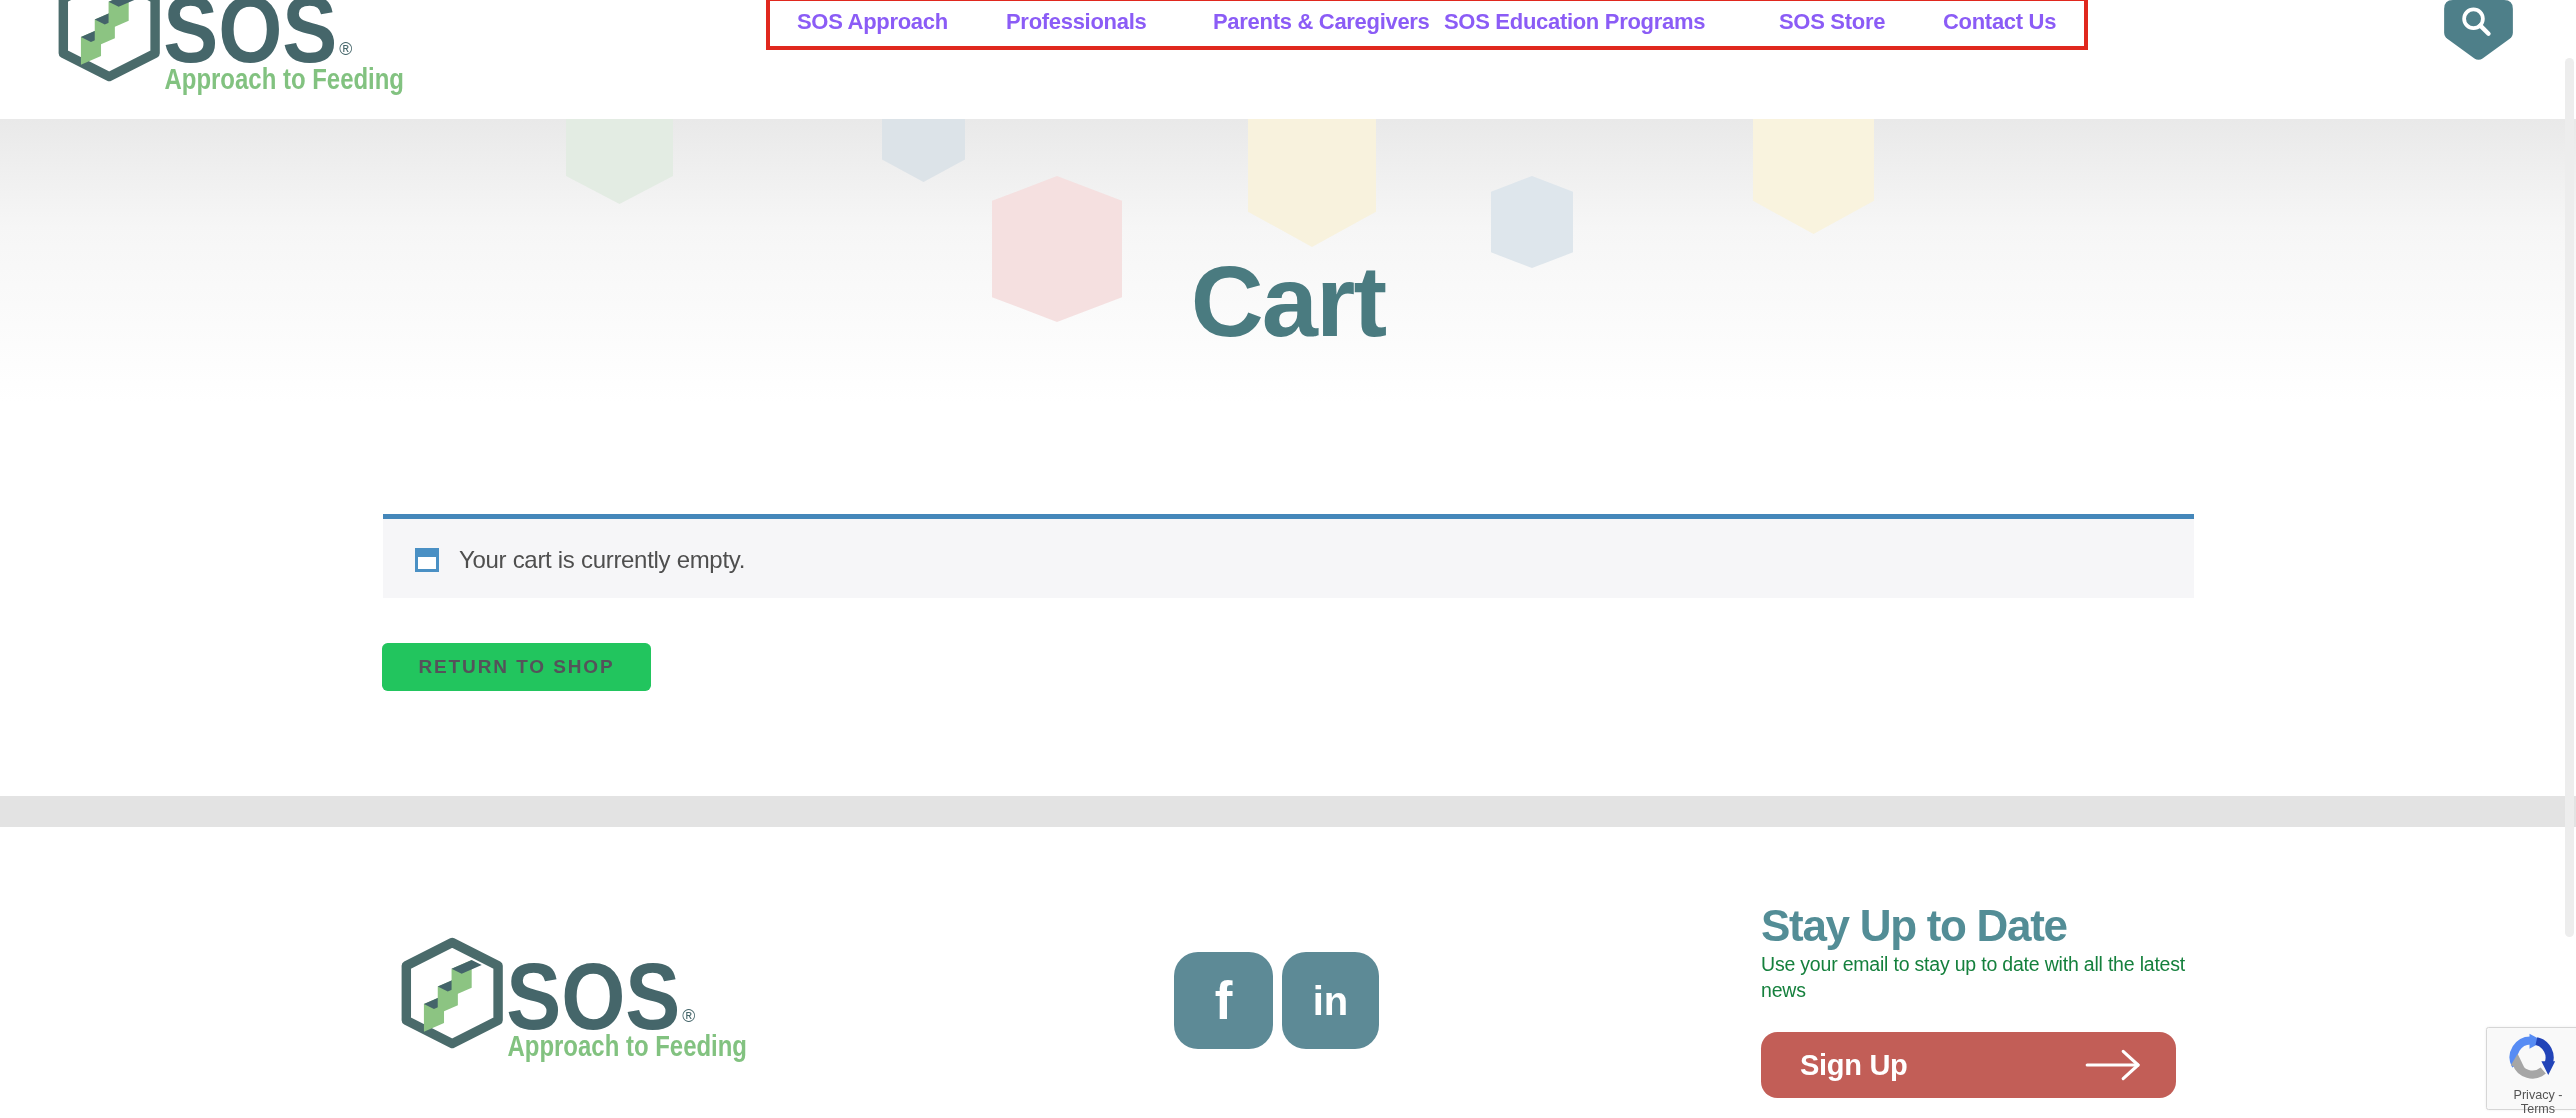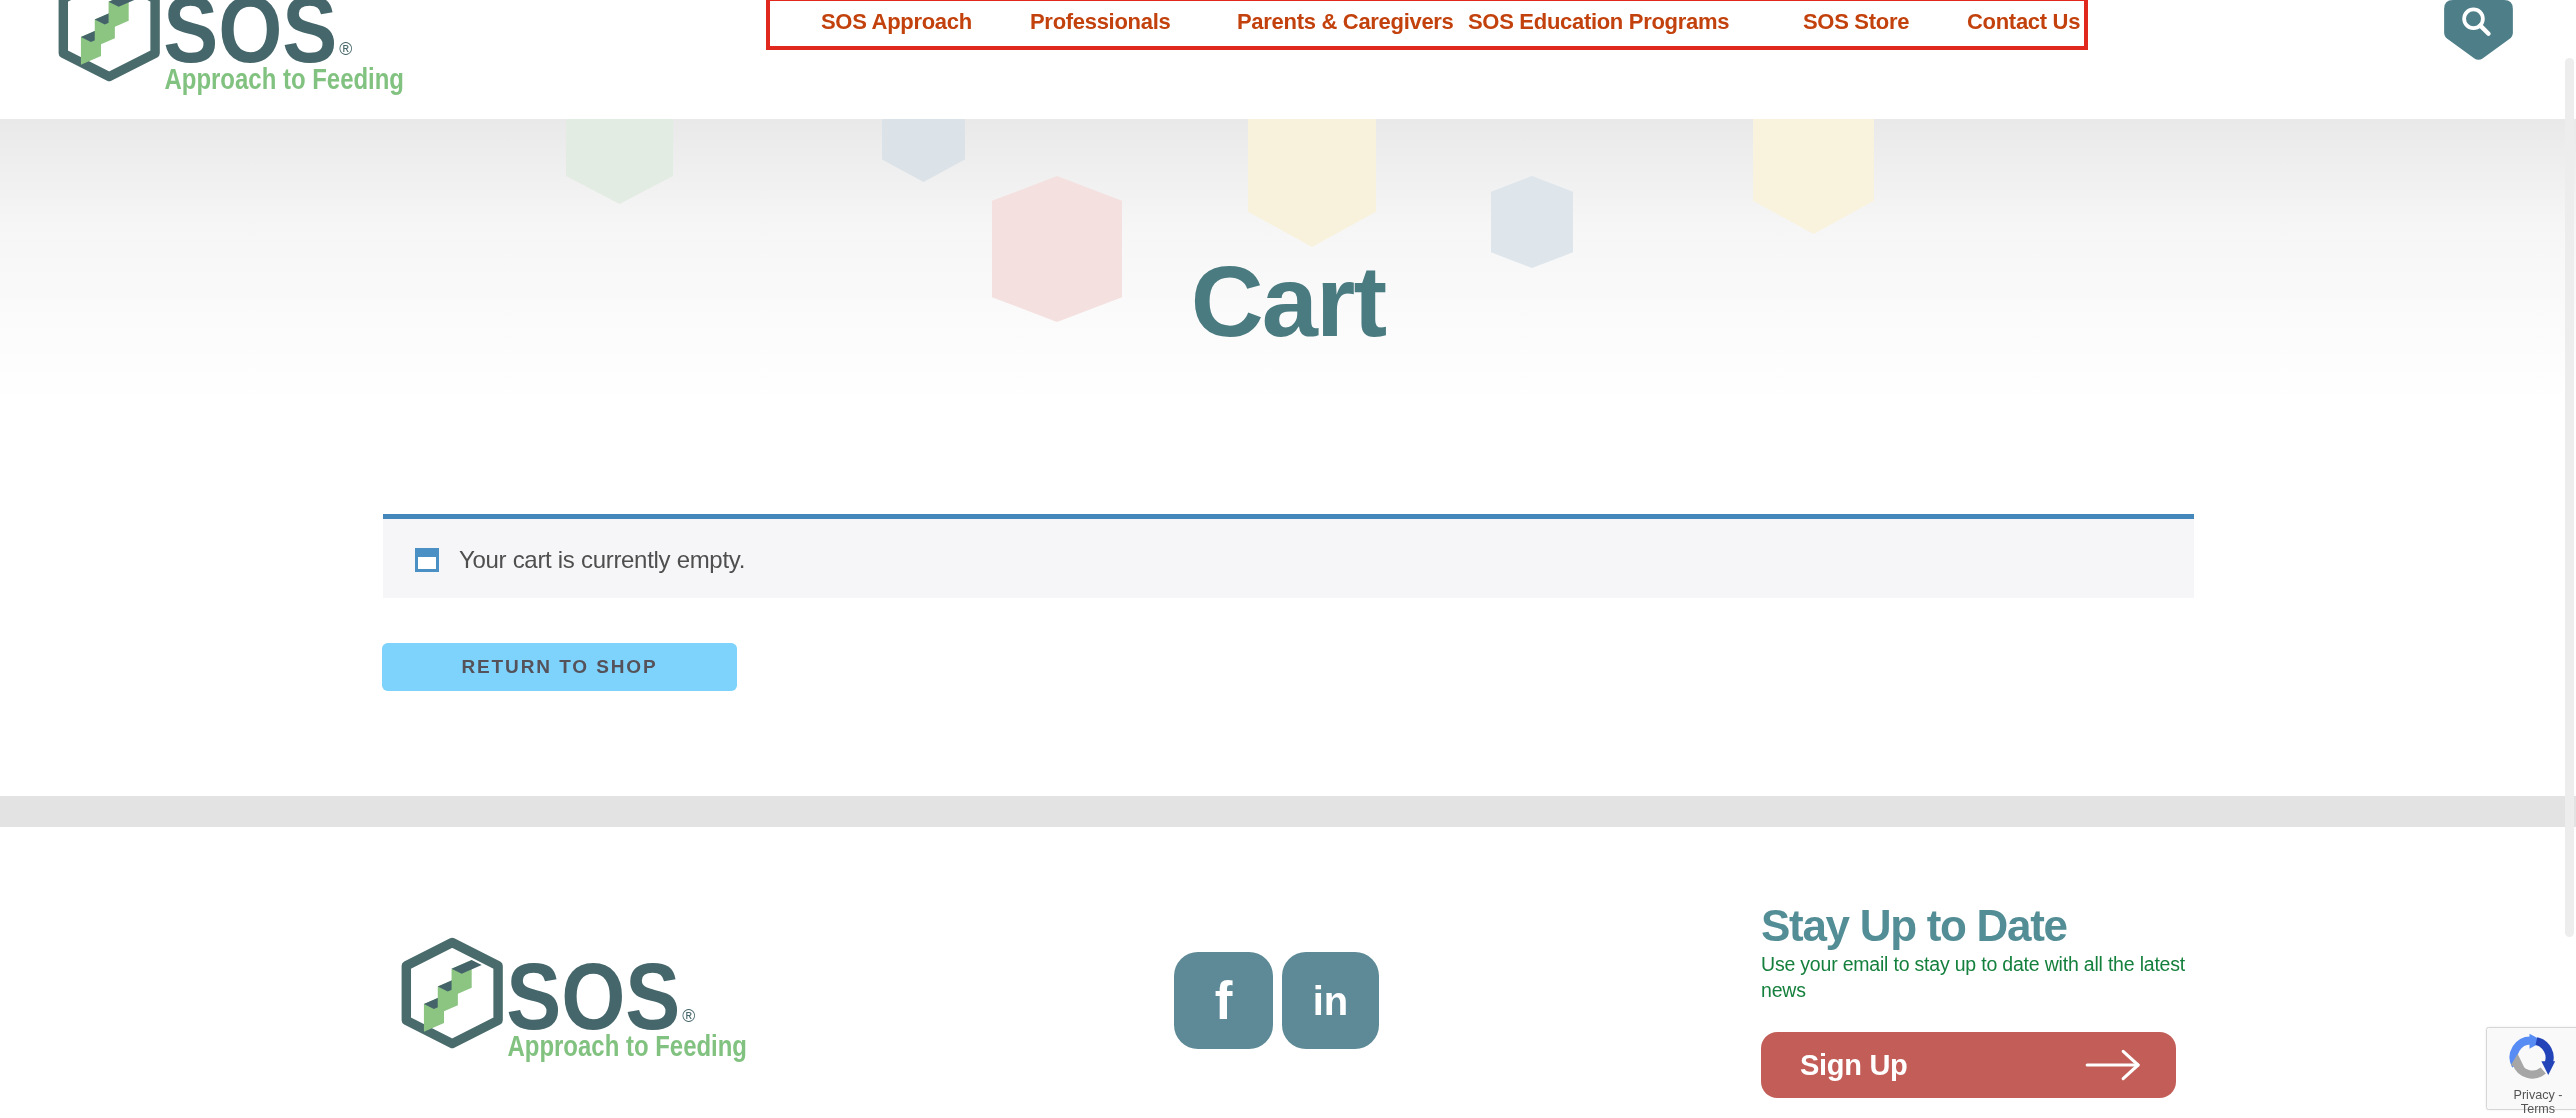--- a/index.html
+++ b/index.html
@@ -9,22 +9,22 @@
     font-family:"Liberation Sans", sans-serif;
     -webkit-font-smoothing:antialiased;
   }
   .abs{position:absolute;}
 
   
   .header{left:0;top:0;width:2576px;height:119px;background:#fff;z-index:5;}
   .logo-svg{overflow:visible;}
   .nav-item{
     position:absolute;top:7.5px;height:28px;line-height:28px;
-    font-size:22px;font-weight:bold;color:#c2410c;text-decoration:none;
-    letter-spacing:-0.3px;white-space:nowrap;z-index:8;cursor:pointer;margin-left:24px;
+    font-size:22px;font-weight:bold;color:#8b5cf6;text-decoration:none;
+    letter-spacing:-0.3px;white-space:nowrap;z-index:8;cursor:pointer;
   }
   .annotation-box{
     left:766px;top:-3.1px;width:1314px;height:45px;
     border:4.4px solid #e0281e;z-index:9;pointer-events:none;
   }
   .search-badge{left:2444px;top:0;width:69px;height:60px;z-index:8;cursor:pointer;}
 
   
   .hero{
     left:0;top:119px;width:2576px;height:676px;overflow:hidden;
@@ -55,22 +55,22 @@
     border:3.1px solid #4a90c4;background:#fff;box-sizing:border-box;
   }
   .notice-icon-band{
     position:absolute;left:0;top:0;width:100%;height:5.7px;background:#4a90c4;
   }
   .notice-msg{
     left:459px;top:547px;height:26.4px;line-height:26.4px;
     font-size:24px;color:#4f4f4f;letter-spacing:-0.3px;white-space:nowrap;
   }
   .return-btn{
-    left:382px;top:643px;width:355px;height:48px;border-radius:5.7px;
-    background:#7dd3fc;border:none;cursor:pointer;
+    left:382px;top:643px;width:269px;height:48px;border-radius:5.7px;
+    background:#22c55e;border:none;cursor:pointer;
     font-family:"Liberation Sans",sans-serif;
     font-size:19px;font-weight:bold;letter-spacing:1.9px;color:#55525a;
     text-align:center;line-height:48px;padding:0;
   }
 
   
   .divider-band{left:0;top:796px;width:2576px;height:31px;background:#e3e3e3;}
 
   
   .footer{left:0;top:827px;width:2576px;height:291px;background:#fff;}

